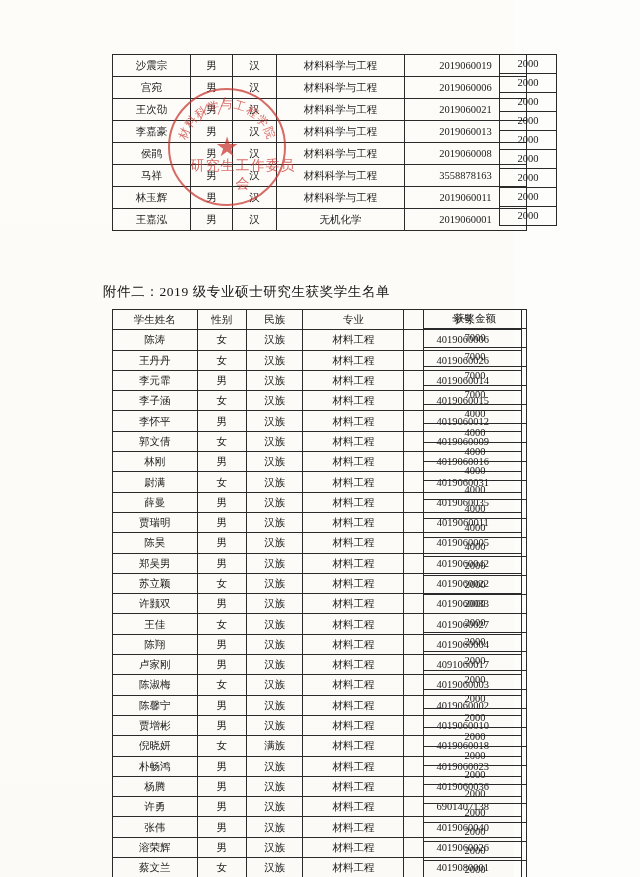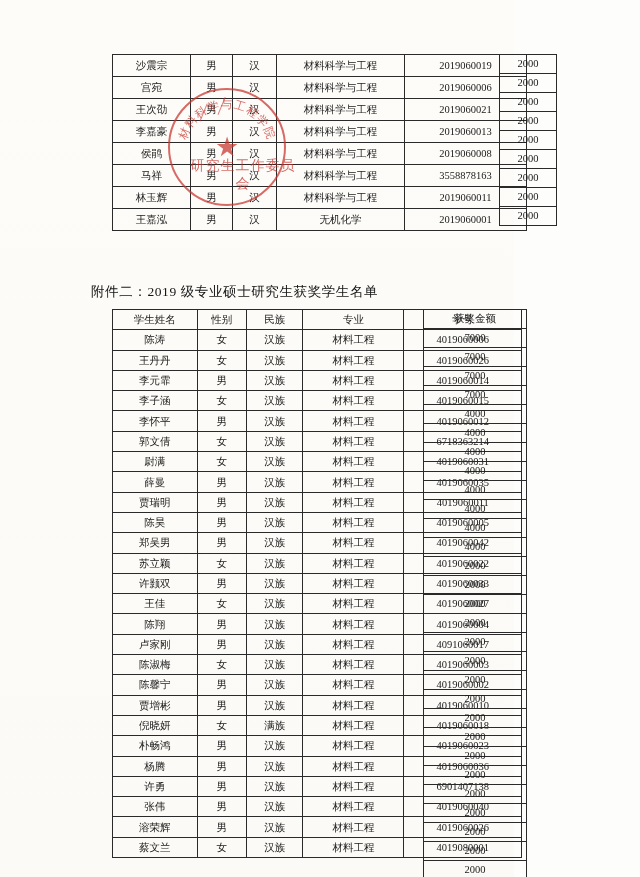--- a/index.html
+++ b/index.html
@@ -75,21 +75,21 @@
     width: 58px;
   }
   .top-money-wrap td {
     height: 21px;
     font-size: 10.5px;
   }
 
   
   .section-title {
     position: absolute;
-    left: 91px;
+    left: 103px;
     top: 283px;
     font-size: 13.5px;
     letter-spacing: 0.6px;
     font-family: "Liberation Serif", serif;
     color: #141414;
   }
 
   
   .main-table-wrap {
     position: absolute;
@@ -357,21 +357,28 @@
             <td>男</td>
             <td>汉族</td>
             <td>材料工程</td>
             <td>4019060012</td>
           </tr>
           <tr>
             <td>郭文倩</td>
             <td>女</td>
             <td>汉族</td>
             <td>材料工程</td>
-            <td>6718363214</td>
+            <td>4019060009</td>
+          </tr>
+          <tr>
+            <td>林刚</td>
+            <td>男</td>
+            <td>汉族</td>
+            <td>材料工程</td>
+            <td>4019060016</td>
           </tr>
           <tr>
             <td>尉满</td>
             <td>女</td>
             <td>汉族</td>
             <td>材料工程</td>
             <td>4019060031</td>
           </tr>
           <tr>
             <td>薛曼</td>

